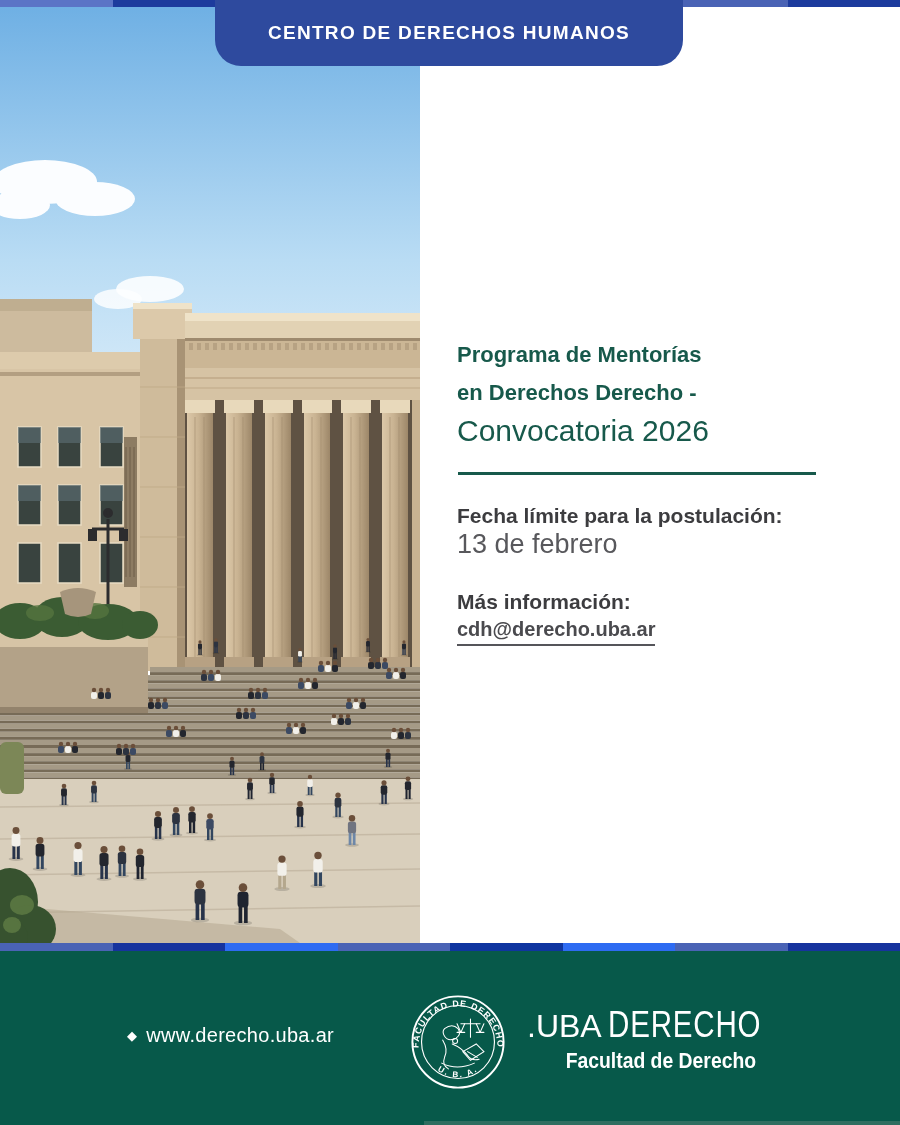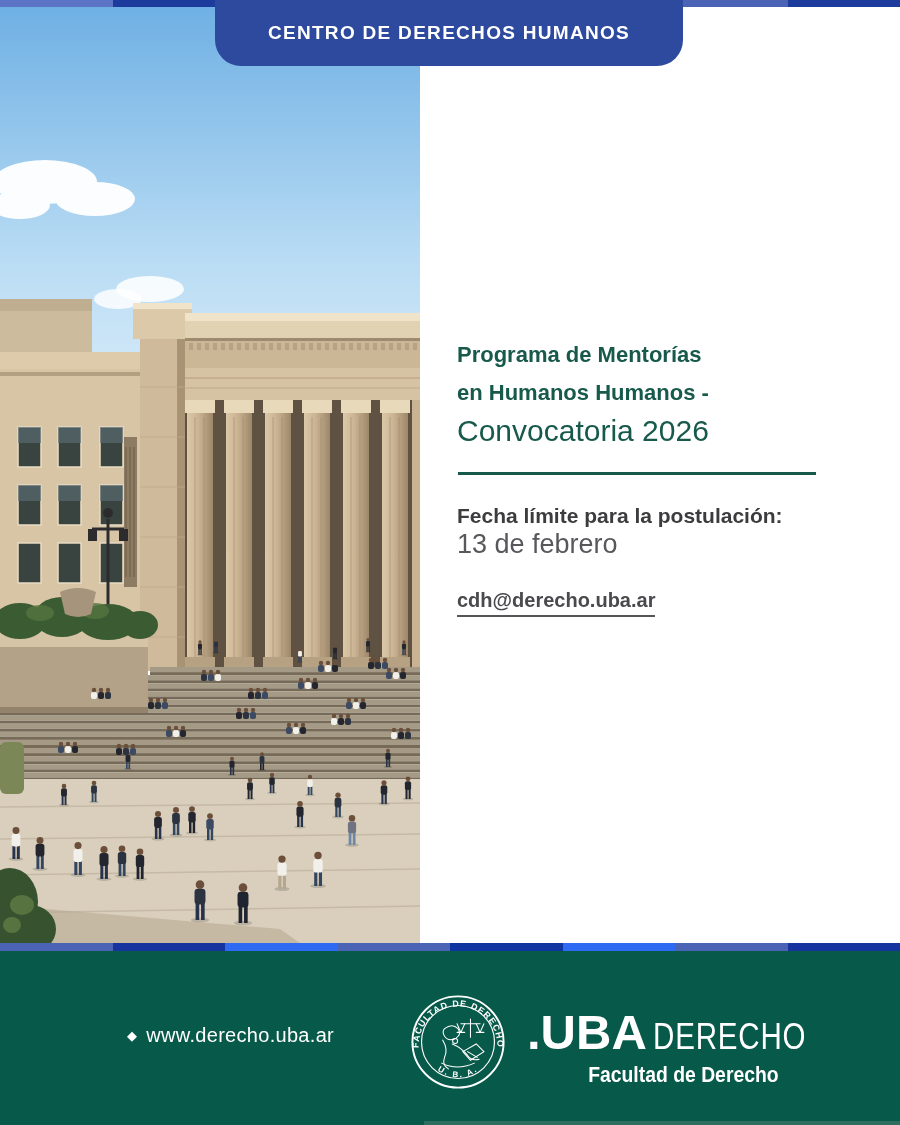--- a/index.html
+++ b/index.html
@@ -48,21 +48,21 @@
   .footer{position:absolute;left:0;top:951px;width:900px;height:174px;background:var(--footer-green);z-index:2;}
   .footer-edge{position:absolute;left:424px;top:170px;width:476px;height:4px;background:var(--footer-edge-green);}
   .website{
     position:absolute;left:127px;top:1024px;z-index:5;display:flex;align-items:center;
     color:#ffffff;font-size:20px;font-weight:400;letter-spacing:.3px;text-decoration:none;
   }
   .website .diamond{font-size:13px;margin-right:9px;line-height:1;}
   .seal{position:absolute;left:410px;top:994px;width:96px;height:96px;z-index:5;}
   .uba-logo{position:absolute;left:527px;top:1004px;z-index:5;color:#ffffff;text-align:center;}
   .uba-row{display:flex;align-items:baseline;white-space:nowrap;}
-  .uba-main{font-size:49px;font-weight:700;letter-spacing:0;}
+  .uba-main{font-size:32px;font-weight:400;letter-spacing:0;}
   .uba-derecho{font-size:36px;font-weight:400;letter-spacing:1px;transform:scaleX(.82);transform-origin:left center;display:inline-block;margin-left:6px;}
   .uba-sub{font-size:22px;font-weight:600;transform:scaleX(.88);transform-origin:center;display:block;margin-top:2px;}
 </style>
 </head>
 <body>
 
 <div class="page">
 
   <div class="strip top-strip">
       <div class="strip-seg" style="background: rgb(91, 116, 198);"></div>
@@ -753,27 +753,28 @@
       </g>
   </svg>
 
   <div class="banner">
     <span class="banner-label">CENTRO DE DERECHOS HUMANOS</span>
   </div>
 
   <div class="content">
     <h1 class="title">
       <span>Programa de Mentorías</span><br>
-      <span>en Humanos Humanos -</span>
+      <span>en Derechos Derecho -</span>
     </h1>
     <div class="subtitle">Convocatoria 2026</div>
     <hr class="divider">
     <p class="info-label">Fecha límite para la postulación:</p>
     <p class="info-value">13 de febrero</p>
     <div class="info-gap"></div>
+    <p class="info-label">Más información:</p>
     <a href="#" class="email">cdh@derecho.uba.ar</a>
   </div>
 
   <div class="strip mid-strip">
       <div class="strip-seg" style="background: rgb(74, 99, 181);"></div>
       <div class="strip-seg" style="background: rgb(22, 51, 158);"></div>
       <div class="strip-seg" style="background: rgb(46, 107, 242);"></div>
       <div class="strip-seg" style="background: rgb(74, 99, 181);"></div>
       <div class="strip-seg" style="background: rgb(15, 53, 160);"></div>
       <div class="strip-seg" style="background: rgb(46, 107, 242);"></div>

